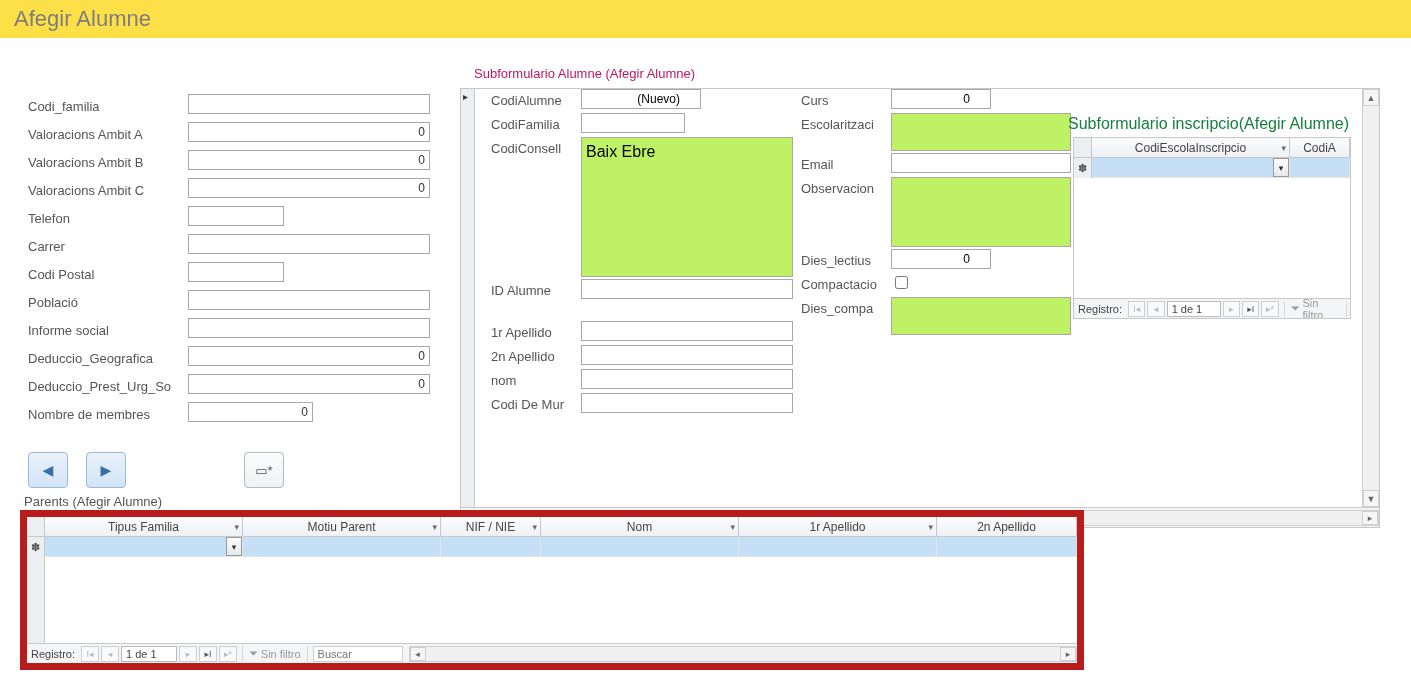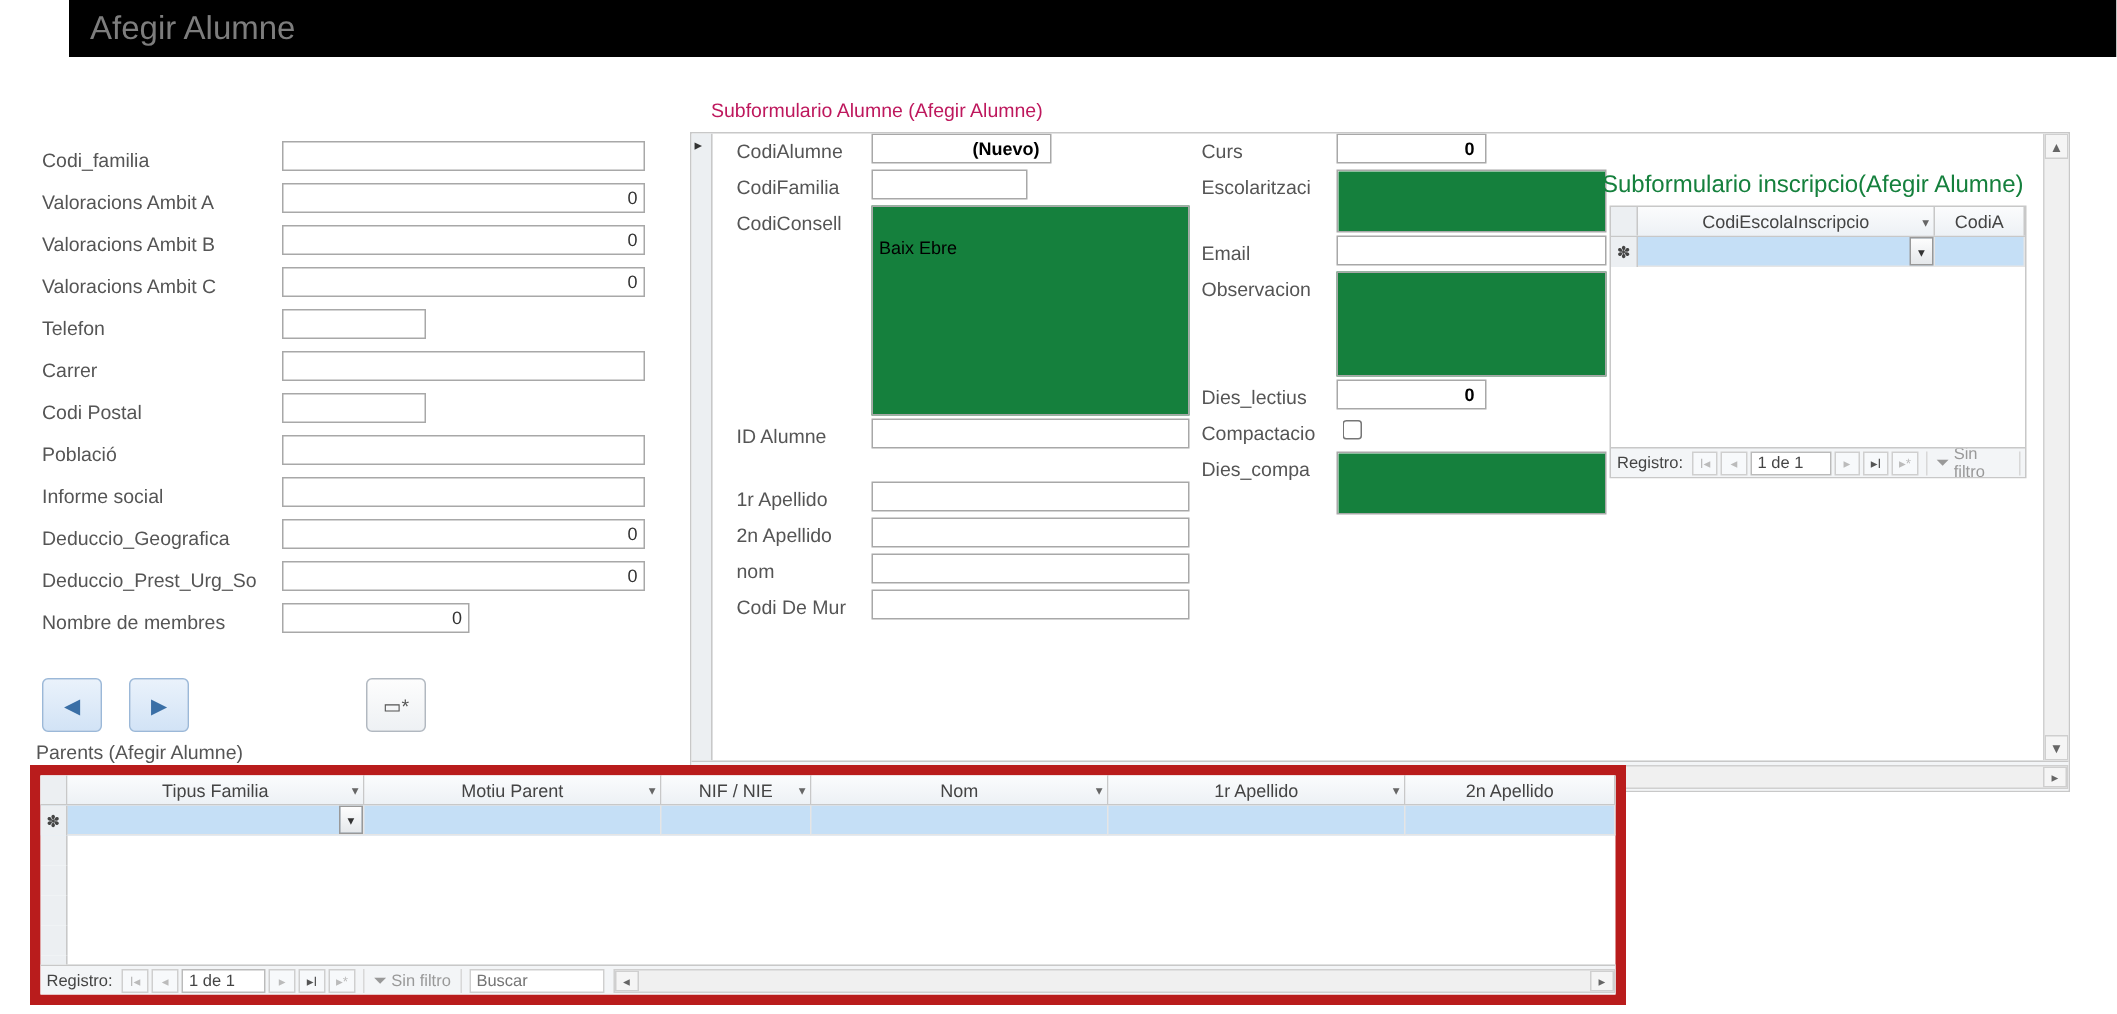--- a/index.html
+++ b/index.html
@@ -7,26 +7,25 @@
     margin: 0;
     width: 1411px;
     height: 676px;
     background: #ffffff;
     font-size: 12px;
     color: #444;
     overflow: hidden;
     position: relative;
   }
   .header-bar {
-    background: #000000;
+    background: #fde047;
     height: 38px;
     display: flex;
     align-items: center;
     padding-left: 14px;
-    margin-left: 46px;
   }
   .header-title {
     font-size: 22px;
     color: #7d7d7d;
     font-weight: 400;
   }
   .main-area {
     position: relative;
     width: 100%;
     height: calc(676px - 38px);
@@ -162,31 +161,30 @@
     cursor: pointer;
   }
   .col1 { left: 30px; }
   .col2 { left: 340px; }
   .sf-row { display: flex; align-items: flex-start; margin-bottom: 2px; }
   .sf-label { width: 90px; color: #555; font-size: 13px; overflow: hidden; white-space: nowrap; height: 22px; display: flex; align-items: center;}
   .sf-input {
     border: 1px solid #a8a8a8;
     height: 20px;
     font-size: 12px;
-    padding: 1px 7px;
-    background: #fff;
-    font-weight: bold;
+    padding: 1px 20px;
+    background: #fff;
   }
   .sf-input.num { text-align: right; }
   .sf-textarea {
     border: 1px solid #a8a8a8;
-    font-size: 12px;
-    padding: 20px 4px;
+    font-size: 16px;
+    padding: 5px 4px;
     resize: none;
-    background: #15803d;
+    background: #bef264;
   }
   
   .subform-i-label {
     position: absolute;
     right: 30px;
     top: 26px;
     color: #15803d;
     font-size: 16px;
   }
   .subform-i {

